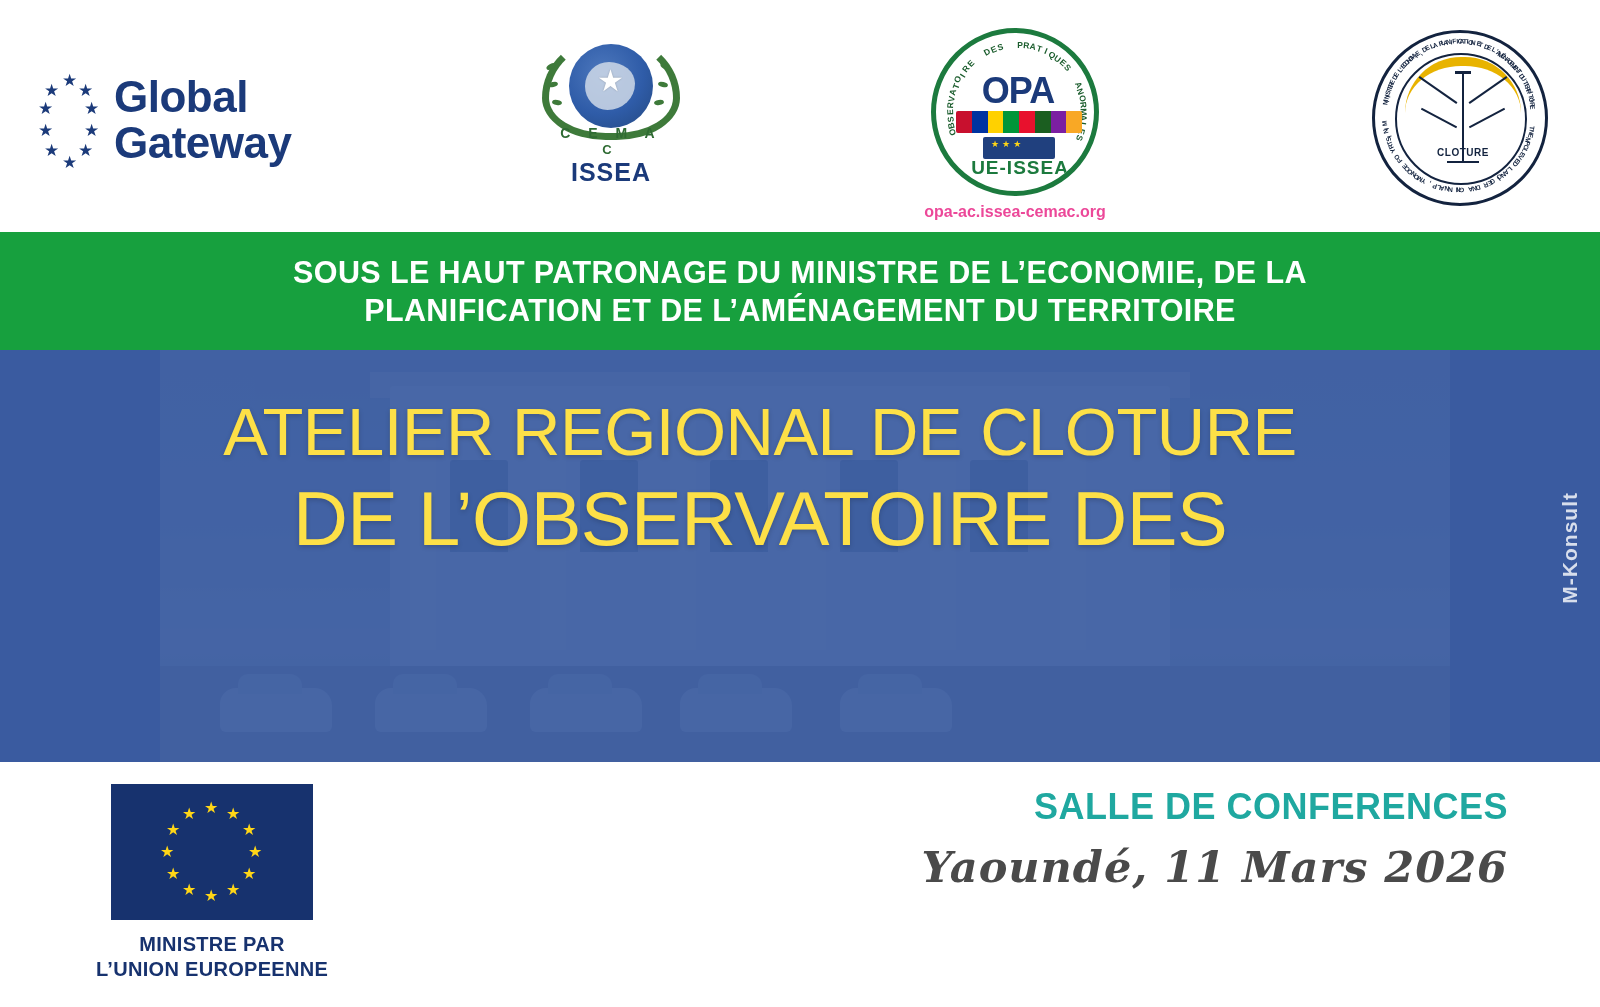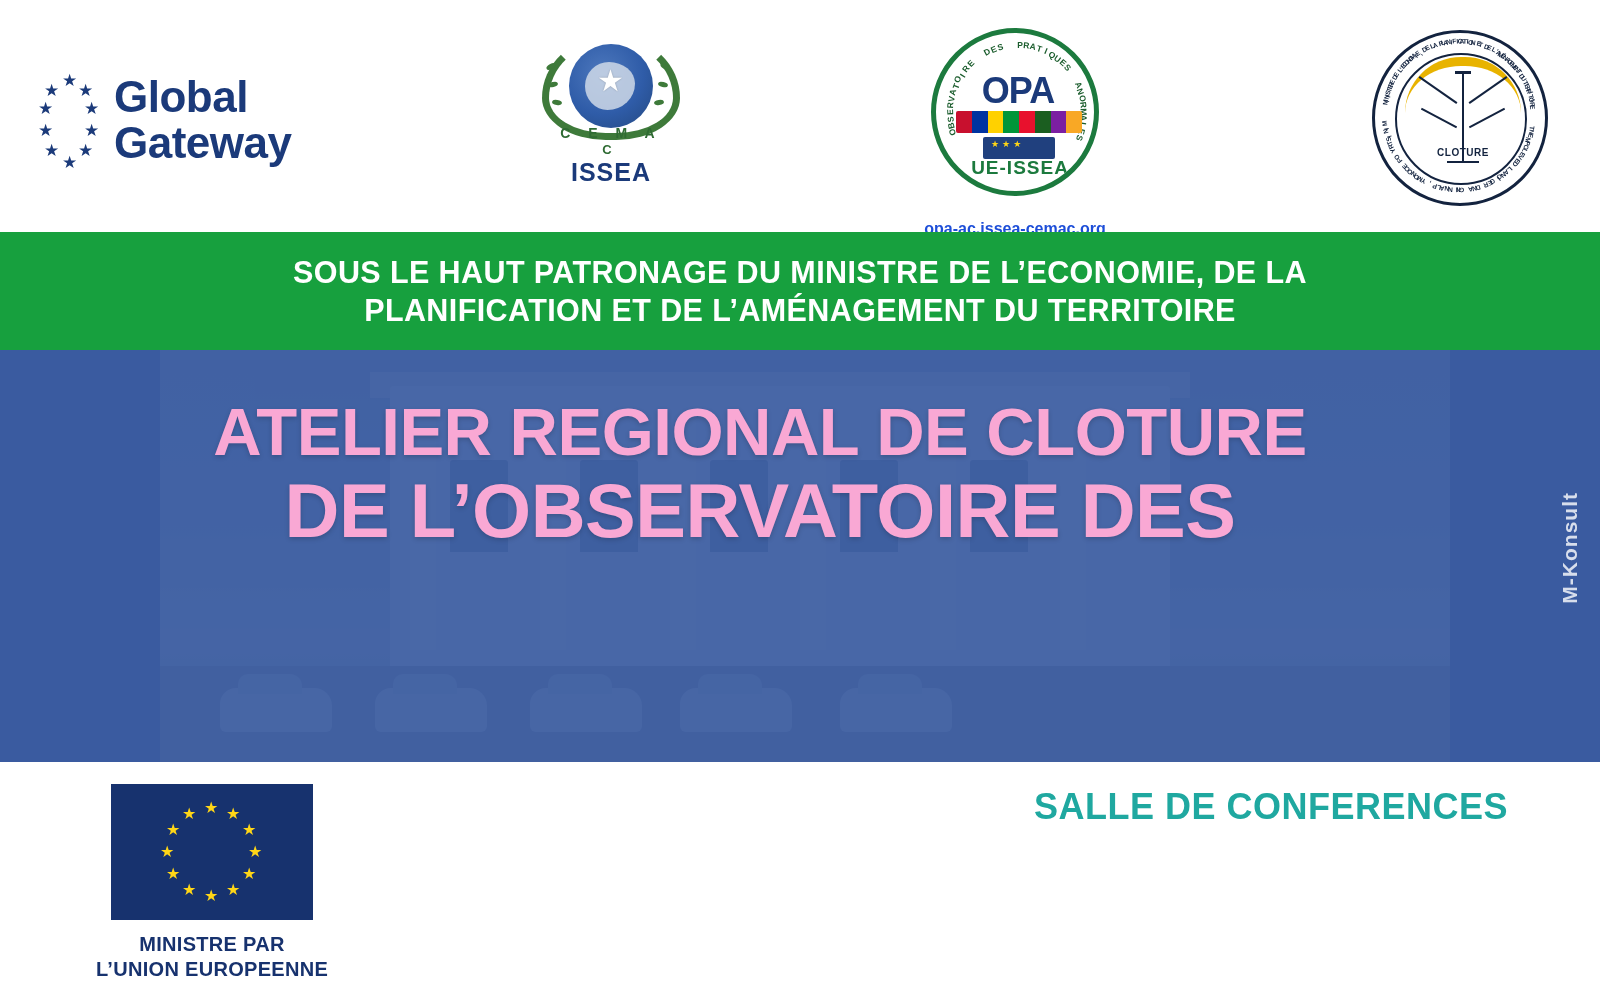--- a/index.html
+++ b/index.html
@@ -112,21 +112,21 @@
   }
   .opa-ue:after {
     content: "\2605\2605\2605"; position: absolute; left: 8px; top: 2px;
     font-size: 9px; color: #ffd617; letter-spacing: 3px;
   }
   .opa-ueissea {
     position: absolute; left: 0; top: 124px; width: 168px;
     font-size: 19px; font-weight: bold; color: #1c7a3e; letter-spacing: 1px;
   }
   .opa-url {
-    margin-top: 24px; font-size: 16px; font-weight: bold; color: #1d4ed8;
+    margin-top: 7px; font-size: 16px; font-weight: bold; color: #ec4899;
   }
   .opa-arc {
     position: absolute; left: 50%; top: 50%;
     font-size: 8.5px; font-weight: bold; color: #1a5c2c;
     transform-origin: 0 0; white-space: nowrap;
   }
 
   
   .minepat-wrap { position: absolute; left: 1372px; top: 30px; width: 190px; height: 180px; }
   .minepat-seal {
@@ -216,26 +216,26 @@
     content: ""; position: absolute; left: 18px; top: -14px; width: 64px; height: 20px;
     background: #c3cbd8; border-radius: 10px 12px 0 0;
   }
   .blue-tint { position: absolute; inset: 0; background: #3a5ba0; opacity: .72; }
 
   .title-wrap {
     position: absolute; left: 0; top: 48px; width: 1520px;
     text-align: center;
   }
   .title-wrap .t {
-    color: #f9a8d4; font-weight: bold; text-transform: uppercase;
+    color: #fde047; font-weight: normal; text-transform: uppercase;
     line-height: 1.0; letter-spacing: -0.5px;
     text-shadow: 0 2px 5px rgba(0,0,0,.18);
   }
   .t1 { font-size: 67px; }
-  .t2 { font-size: 76px; margin-top: 8px; }
+  .t2 { font-size: 76px; margin-top: 16px; }
   .t3 { font-size: 76px; margin-top: 16px; }
 
   .watermark {
     position: absolute; right: 18px; top: 142px;
     color: rgba(255,255,255,.8);
     font-size: 21px; font-weight: bold; letter-spacing: 1px;
     writing-mode: vertical-rl; text-orientation: mixed;
     transform: rotate(180deg);
   }
 
@@ -579,14 +579,15 @@
         <span class="eu-star" style="left: 71px; top: 21.8949px;">★</span>
       </div>
     <div class="eu-cap">
       <div>MINISTRE PAR</div>
       <div>L’UNION EUROPEENNE</div>
     </div>
   </div>
 
   <div class="venue">
     <div class="venue-l1">SALLE DE CONFERENCES</div>
+    <div class="venue-date">Yaoundé, 11 Mars 2026</div>
   </div>
 </div>
 
 </body></html>

